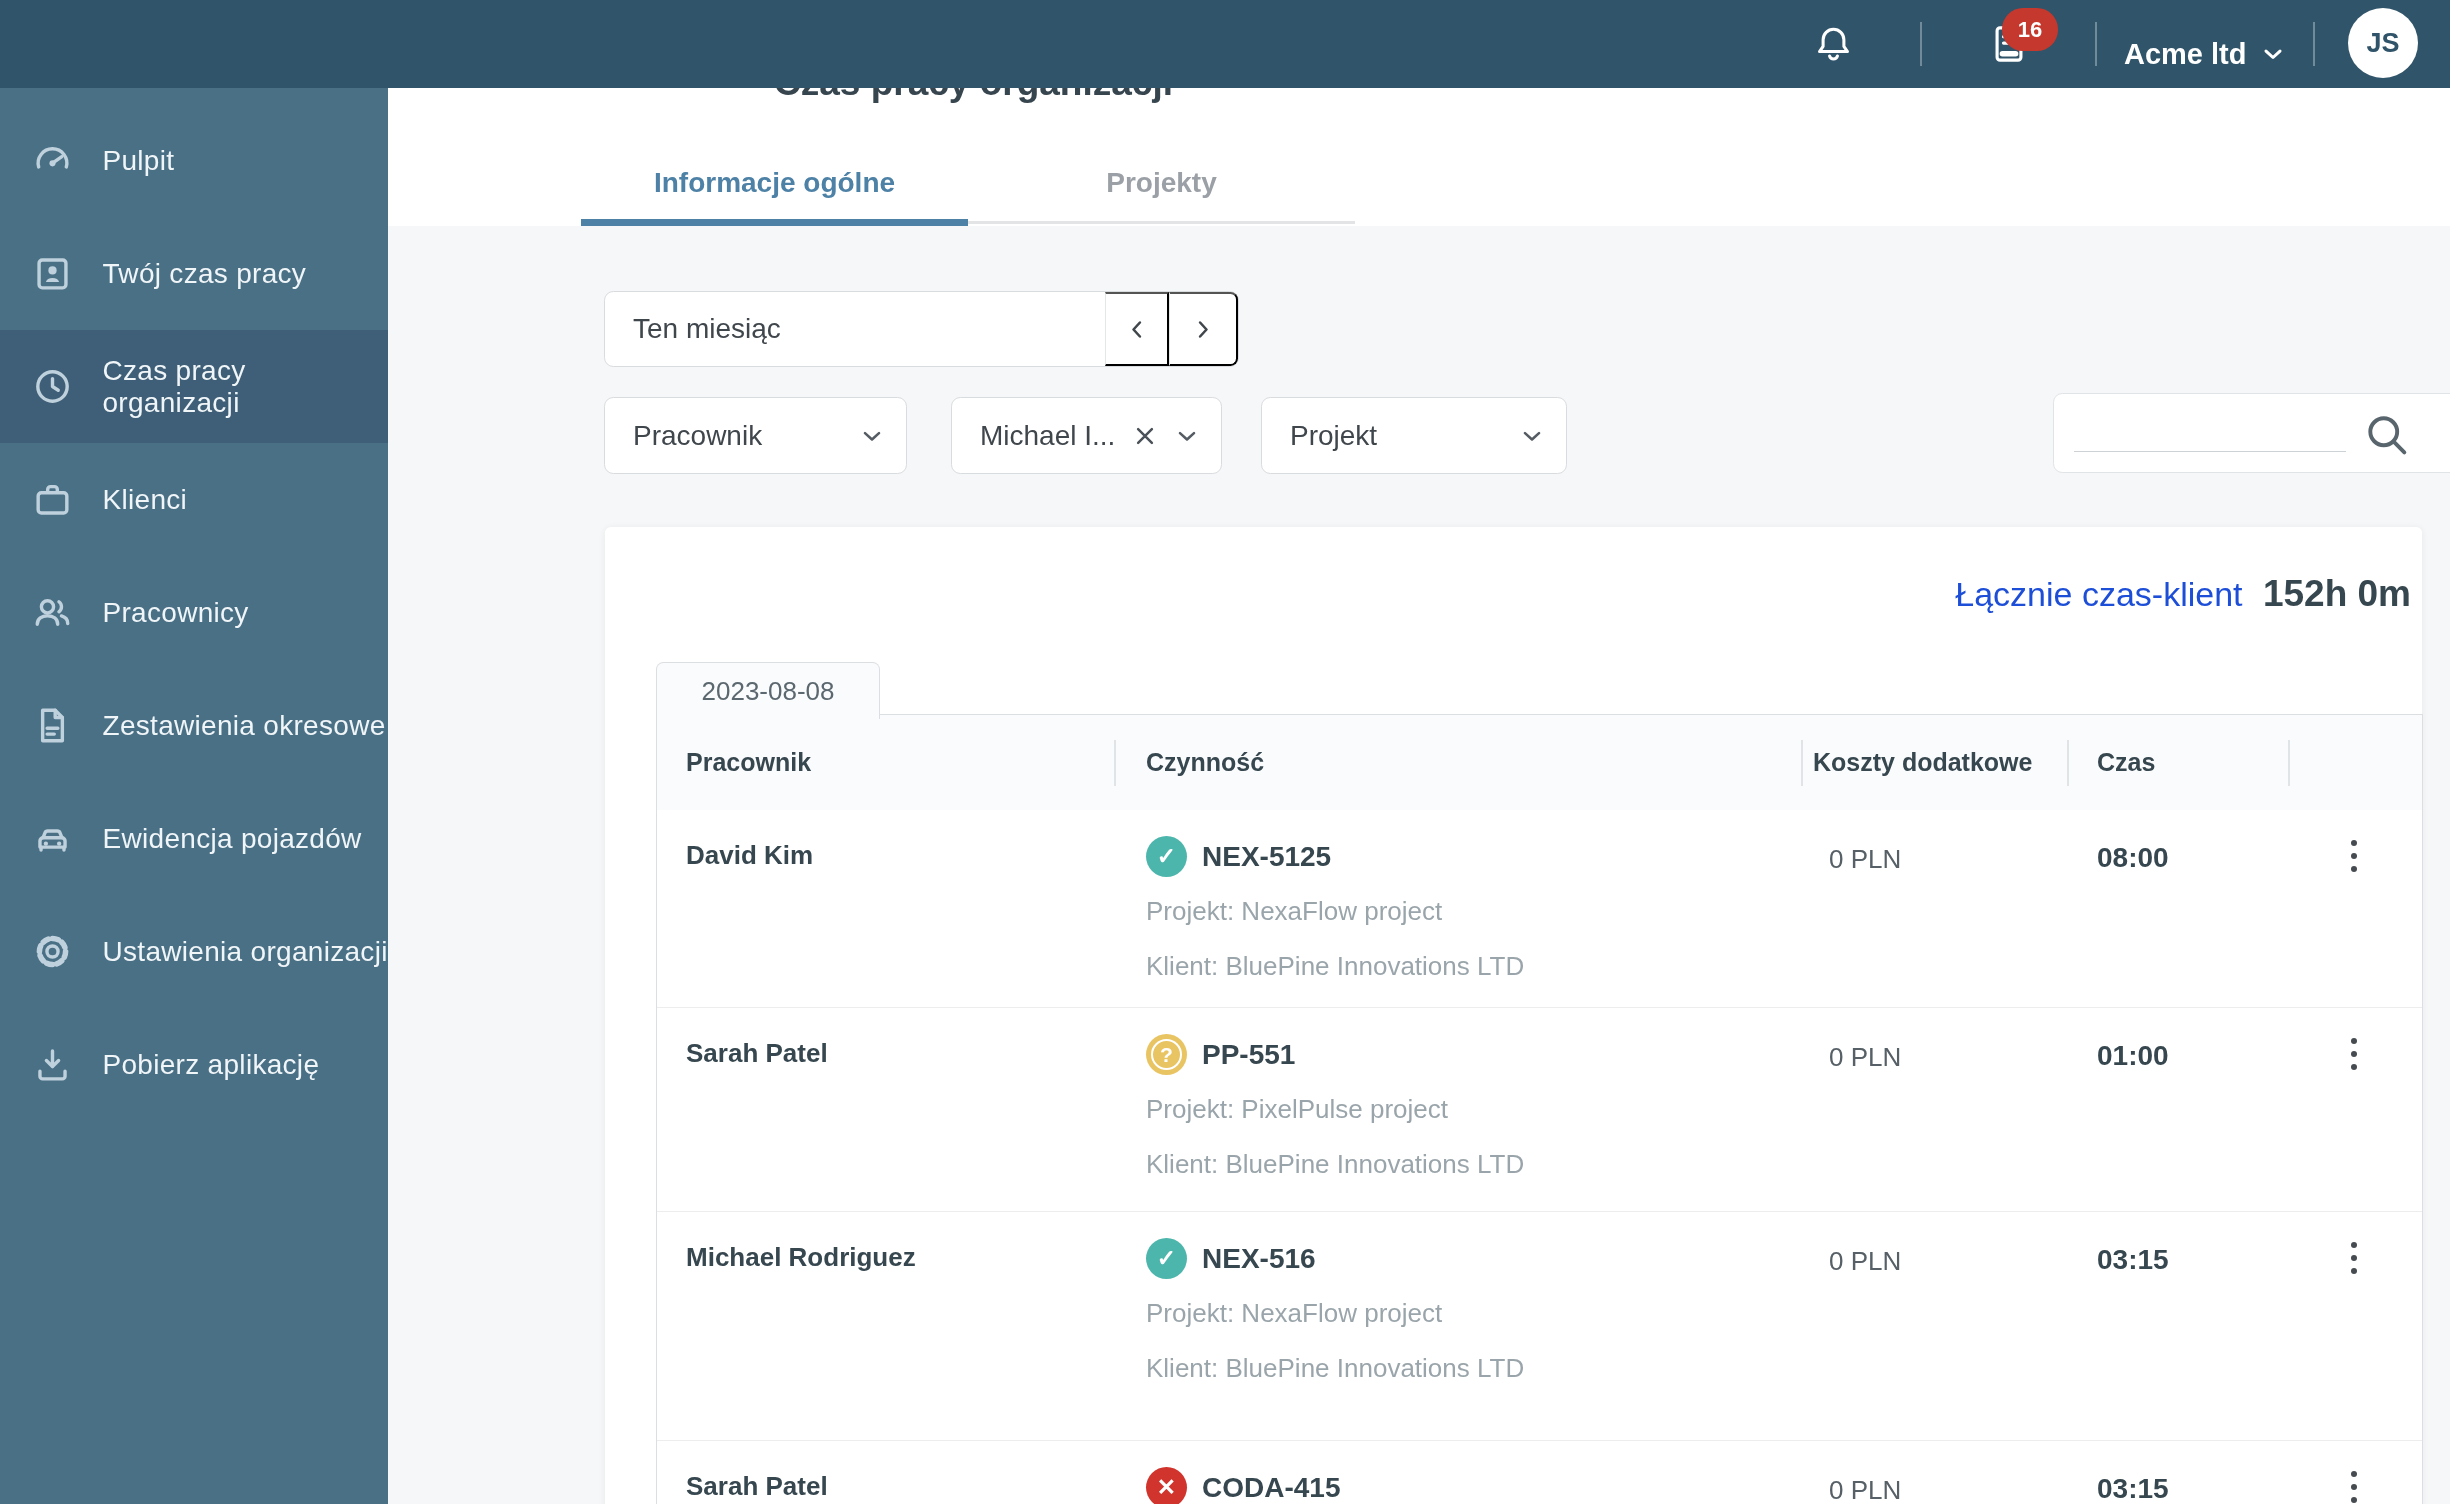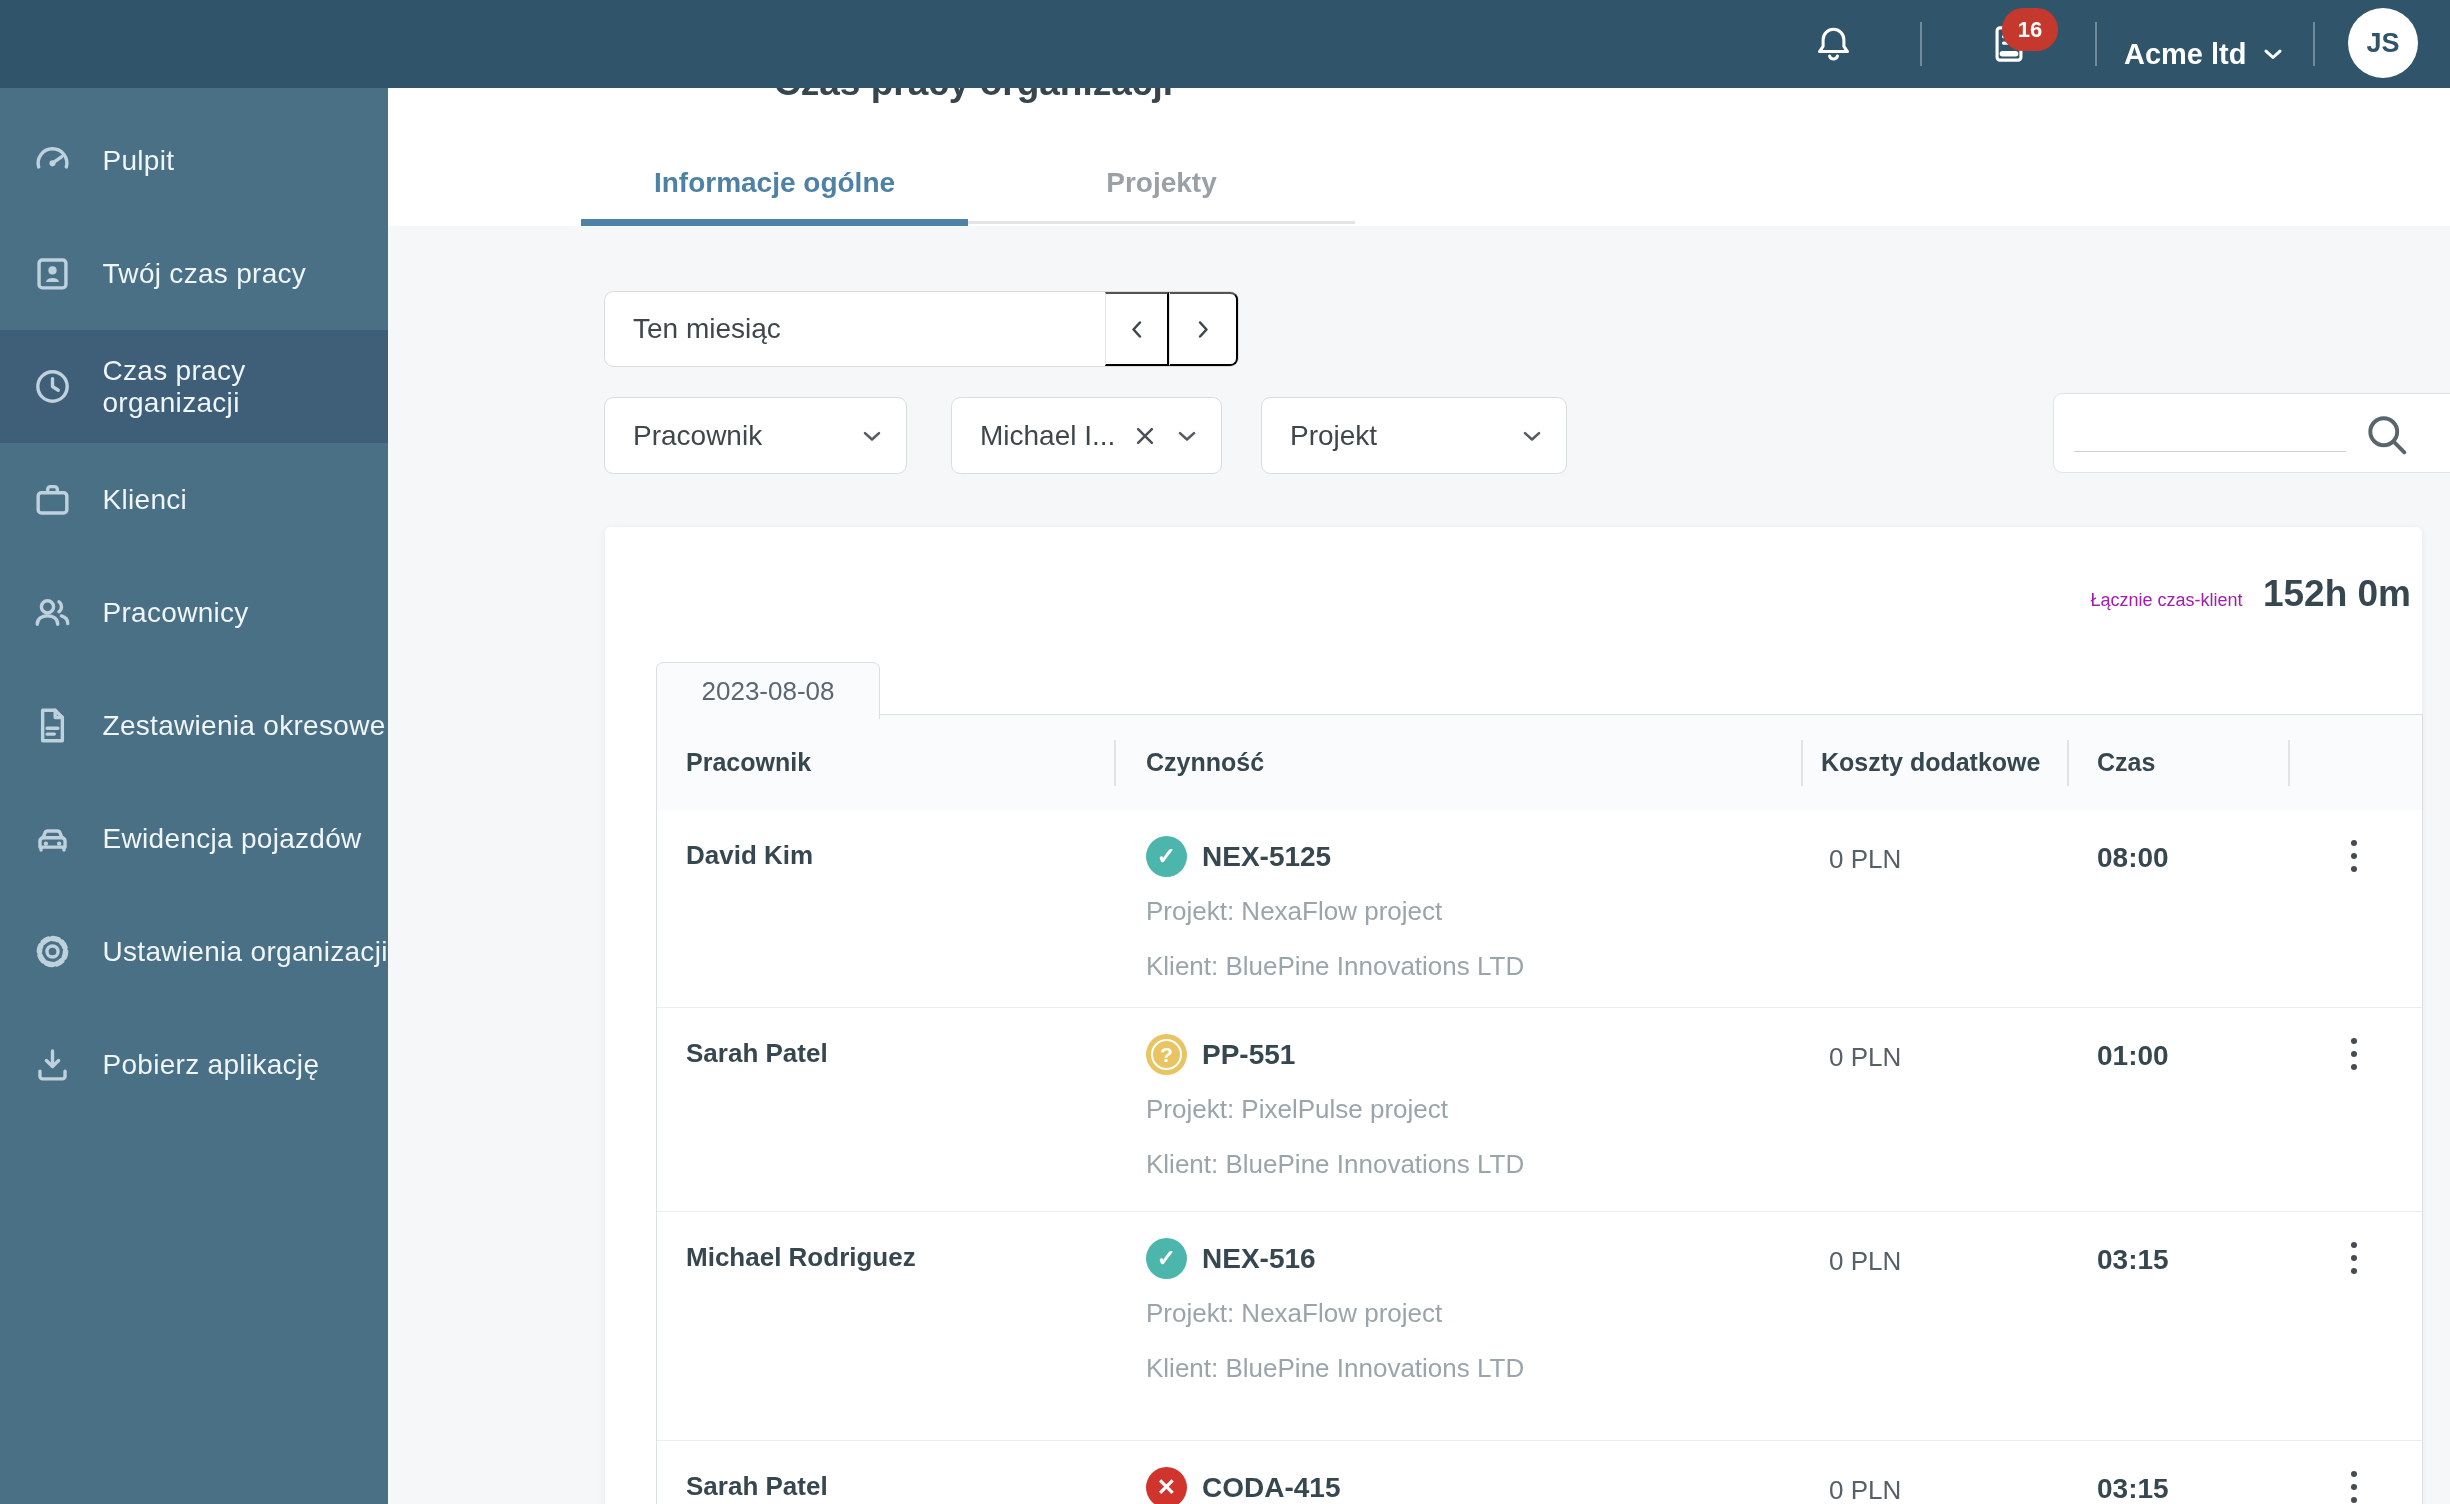--- a/index.html
+++ b/index.html
@@ -52,31 +52,31 @@
   .dd-icons { display:flex; align-items:center; gap:13px; padding-right:20.4px; }
   .icon-btn { background:none; border:none; cursor:pointer; display:flex; align-items:center; justify-content:center; padding:0; }
 
   .searchbox { left:1665px; top:142px; width:463px; height:80px; border-color:#e1e4e7; }
   .search-input { position:absolute; left:20.4px; top:16.7px; width:272px; height:41px; border:none; border-bottom:1.9px solid #cdd2d6; outline:none; font-size:26px; color:#3f464c; background:transparent; }
   .search-icon { position:absolute; left:307px; top:15px; }
 
   
   .card { position:absolute; left:217px; top:301px; width:1817px; height:1018px; background:#fff; border-radius:5.6px; box-shadow:0 1.9px 7.4px rgba(25,42,70,.07); }
   .summary { position:absolute; top:46px; right:11px; display:flex; align-items:baseline; gap:20.4px; }
-  .summary-label { font-size:18px; color:#a21caf; }
+  .summary-label { font-size:34px; color:#1d4ed8; }
   .summary-value { font-size:37px; font-weight:700; color:#37474f; }
 
   .day-tab { position:absolute; left:51px; top:135px; width:224px; height:57px; background:#fafbfc; border:1.9px solid #dcdfe2; border-bottom:none; border-radius:7.4px 7.4px 0 0; z-index:2; display:flex; align-items:center; justify-content:center; font-size:26px; color:#5c6870; cursor:pointer; }
 
   .table { position:absolute; left:51px; top:187px; width:1767px; border:1.9px solid #dcdfe2; border-bottom:none; background:#fff; }
   .t-head { height:95px; background:#fafbfc; display:grid; grid-template-columns:457px 687px 266px 221px 132px; align-items:center; }
   .t-hcell { position:relative; height:100%; display:flex; align-items:center; font-size:25px; font-weight:700; color:#37474f; }
   .t-hcell.c1 { padding-left:29px; }
   .t-hcell.c2 { padding-left:32px; }
-  .t-hcell.c3 { padding-left:20px; }
+  .t-hcell.c3 { padding-left:12px; }
   .t-hcell.c4 { padding-left:30px; }
   .t-hcell.div::before { content:""; position:absolute; left:0; top:50%; transform:translateY(-50%); width:1.9px; height:46px; background:#e1e4e7; }
 
   .t-body > div { display:grid; grid-template-columns:457px 687px 266px 221px 132px; }
   .t-body > div:nth-of-type(n+2) { border-top:1.9px solid #ededee; }
   .t-body > div:nth-of-type(1) { height:197px; }
   .t-body > div:nth-of-type(2) { height:204px; }
   .t-body > div:nth-of-type(3) { height:229px; }
   .t-body > div:nth-of-type(4) { height:278px; }
 

